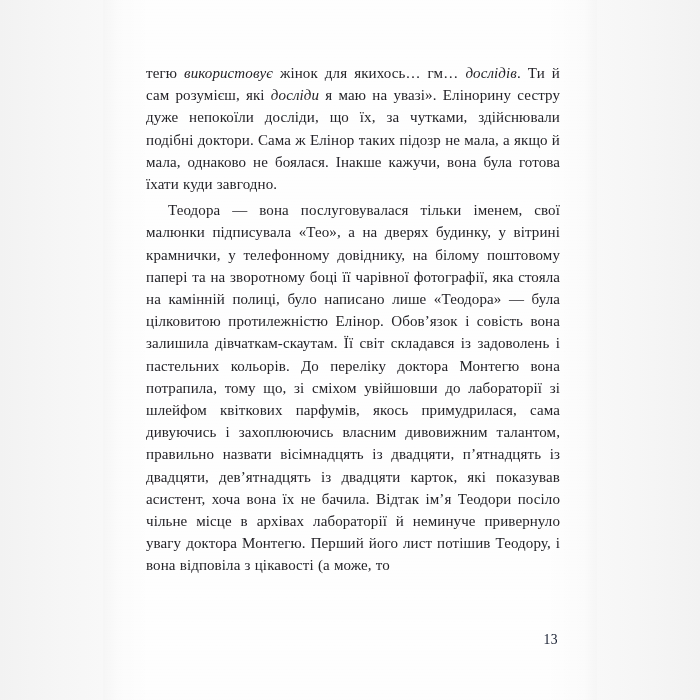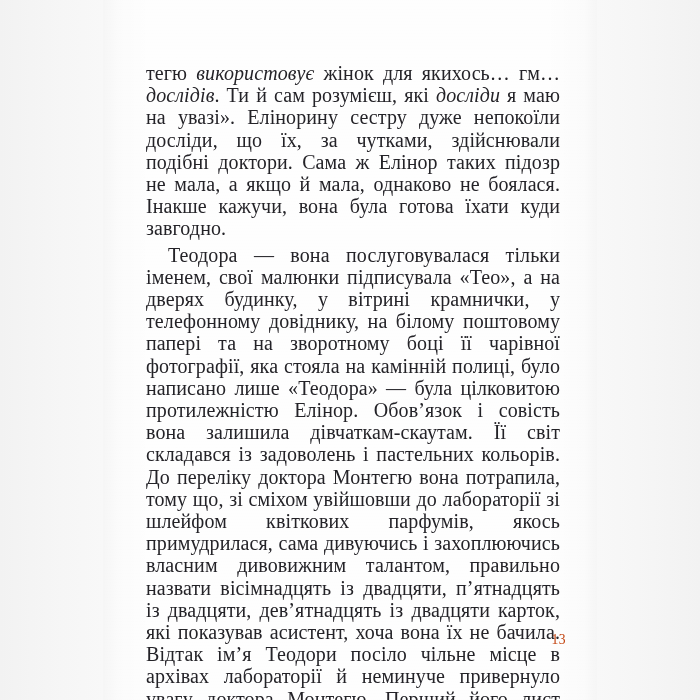--- a/index.html
+++ b/index.html
@@ -68,21 +68,21 @@
   
   #text-block {
     position: absolute;
     left: 42px;
     top: 62px;
     width: 414px;
   }
 
   p.para {
     margin: 0;
-    font-size: 20px;
+    font-size: 15px;
     line-height: 22.2px;
     text-align: justify;
     text-align-last: left;
     color: #242328;
     letter-spacing: 0.1px;
     word-spacing: 0.3px;
     hyphens: manual;
     -webkit-hyphens: manual;
   }
 
@@ -94,24 +94,24 @@
     text-indent: 22px;
   }
 
   em {
     font-style: italic;
   }
 
   
   #page-folio {
     position: absolute;
-    right: 30px;
+    right: 38px;
     bottom: 52px;
     font-size: 13.6px;
-    color: #c2410c;
+    color: #0f172a;
     letter-spacing: 0.4px;
   }
 
   
   #paper-texture {
     position: absolute;
     inset: 0;
     pointer-events: none;
     opacity: 0.35;
     background-image:

